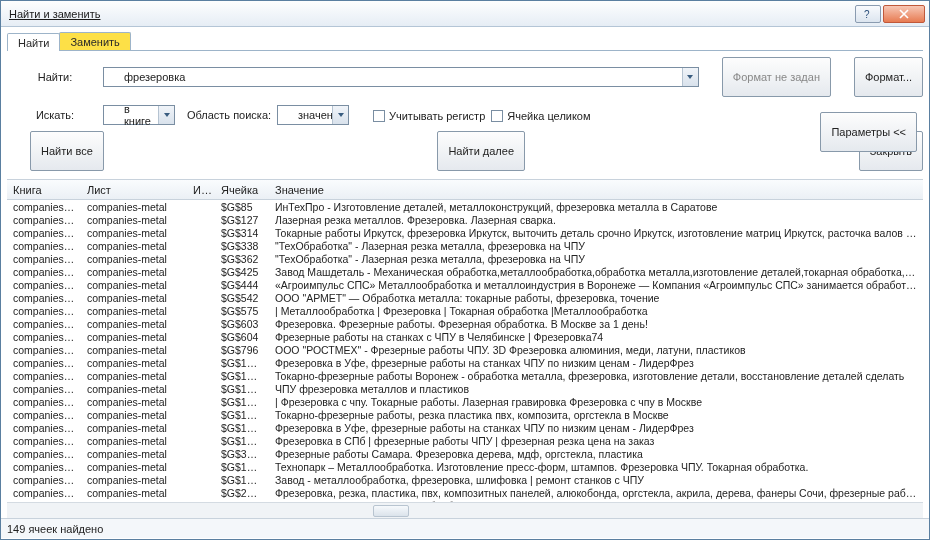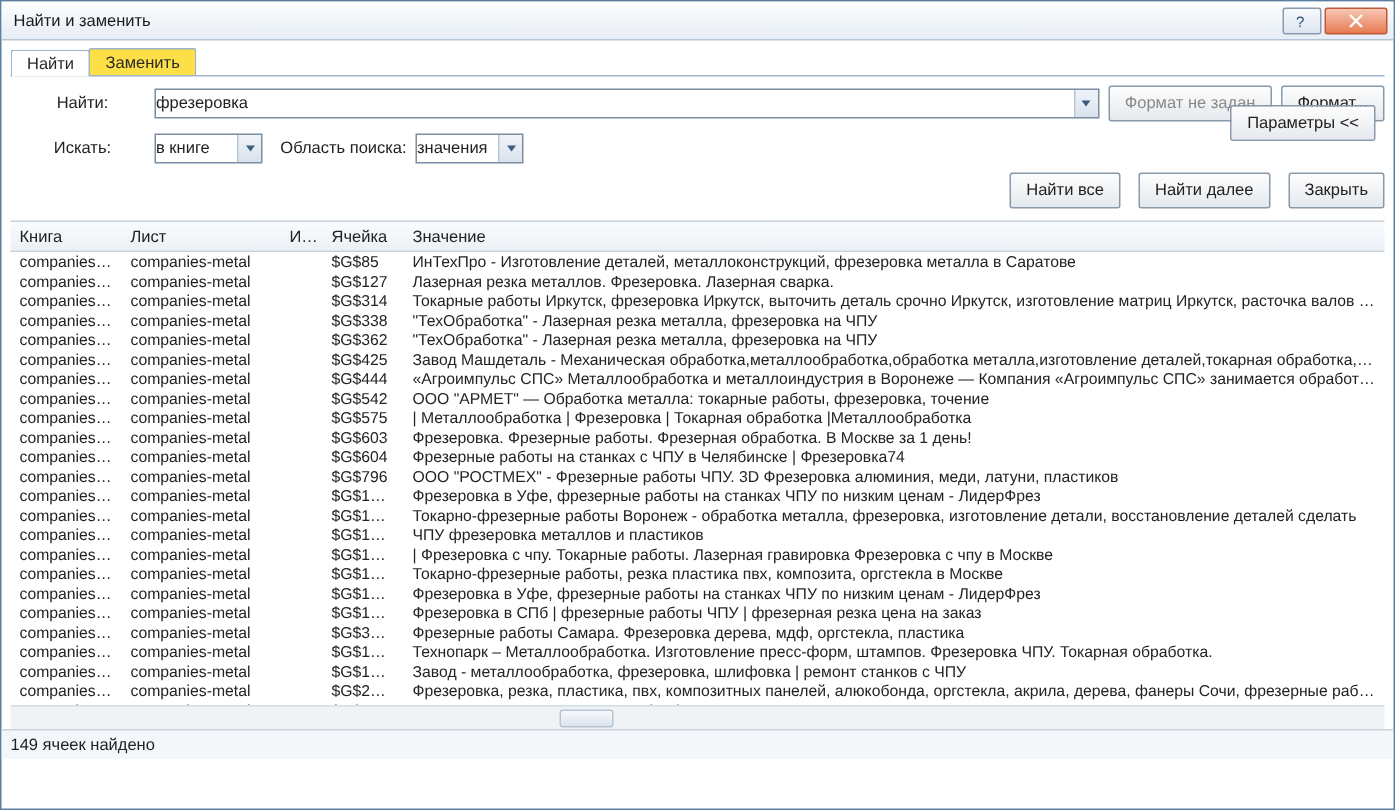--- a/index.html
+++ b/index.html
@@ -1,42 +1,42 @@
 <!DOCTYPE html>
 <html><head>
 <meta charset="utf-8">
 <style>
   * { box-sizing: border-box; }
   html, body { margin:0; padding:0; font-family: Tahoma, "Segoe UI", Arial, sans-serif; font-size:11px; color:#222; background:#fff;}
   body { width:930px; height:540px; overflow:hidden; border:1px solid #5a7fa0;}
   .titlebar { height:26px; background:linear-gradient(#fdfefe,#e6edf5); border-bottom:1px solid #b4c5d6; display:flex; align-items:center; padding:0 4px;}
-  .titlebar .title { flex:1; padding-left:4px; color:#1a1a1a;}
+  .titlebar .title { flex:1; padding-left:4px; color:#1a1a1a;text-decoration:underline;}
   .titlebar .wbtn { width:26px; height:18px; margin-left:2px; border:1px solid #8a9bb0; border-radius:2px; display:flex; align-items:center; justify-content:center; background:linear-gradient(#f8fafd,#dce5ef);}
   .titlebar .wbtn.close { width:42px; background:linear-gradient(#f7c7b5,#e77b52); border-color:#c0583a;}
   .titlebar .wbtn svg { width:12px; height:12px; }
   .content { padding:4px 6px 0 6px; position:relative;}
   .tabs { display:flex; height:20px; align-items:flex-end; border-bottom:1px solid #9db4c9; margin-bottom:4px;text-align:right;}
   .tab { padding:3px 10px 2px 10px; border:1px solid #9db4c9; border-bottom:none; margin-right:-1px; background:#fde047; border-radius:2px 2px 0 0; color:#2a2a2a;}
   .tab.active { background:#fff; position:relative; top:1px;}
   .row { display:flex; align-items:center; margin:6px 0;}
   .lbl { width:96px; text-align:center;}
   .searchbox { flex:1; display:flex; align-items:center;}
-  .combo, .txt { height:20px; border:1px solid #7a8ea2; background:#fff; padding:0 0; display:flex; align-items:center; position:relative;}
+  .combo, .txt { height:20px; border:1px solid #7a8ea2; background:#fff; padding:0 20px; display:flex; align-items:center; position:relative;}
   .txt { flex:1;}
   .combo { min-width:72px; }
   .combo .arrow, .txt .arrow { position:absolute; right:0; top:0; width:16px; height:100%; border-left:1px solid #b5c3d1; background:linear-gradient(#f0f4f9,#d9e2ec); display:flex; align-items:center; justify-content:center;}
   .arrow svg { width:8px; height:8px; }
-  .btn { height:24px; padding:0 10px; margin-left:6px; border:1px solid #89a; border-radius:2px; background:linear-gradient(#fdfdfd,#e5e9ee); display:inline-flex; align-items:center; white-space:nowrap;}
+  .btn { height:40px; padding:0 10px; margin-left:23px; border:1px solid #89a; border-radius:2px; background:linear-gradient(#fdfdfd,#e5e9ee); display:inline-flex; align-items:center; white-space:nowrap;}
   .opts { display:flex; gap:24px; margin-top:8px;}
   .col { display:flex; flex-direction:row; gap:6px;}
   .col .row { margin:0;}
   .chk { display:flex; align-items:center; gap:4px;}
   .chk .box { width:12px; height:12px; border:1px solid #7a8ea2; background:#fff;}
-  .params-right { position:absolute; right:6px; bottom:54px;}
-  .actionbar { display:flex; justify-content:flex-end; gap:6px; padding:6px 0 8px 0; border-bottom:1px solid #c8d2dc;}
+  .params-right { position:absolute; right:6px; bottom:28px;}
+  .actionbar { display:flex; justify-content:space-between; gap:6px; padding:6px 0 8px 0; border-bottom:1px solid #c8d2dc;}
   .grid-head { display:flex; background:linear-gradient(#fafcfe,#ebf0f5); border-bottom:1px solid #c8d2dc; height:20px; align-items:center;}
   .grid-head > div, .grid-row > div { padding:0 6px; overflow:hidden; white-space:nowrap; text-overflow:ellipsis;}
   .c-book { width:74px;} .c-sheet{ width:106px;} .c-name{width:28px;} .c-cell{width:54px;} .c-val{ flex:1;}
   .grid-body { height:302px; overflow:hidden;}
   .grid-row { display:flex; height:13px; align-items:center; font-size:10.5px; color:#232323;}
   .statusbar { height:20px; border-top:1px solid #c8d2dc; display:flex; align-items:center; padding:0 6px; background:#f4f7fa;}
   .hscroll { height:16px; background:#f0f3f6; border-top:1px solid #d4dbe2; position:relative;}
   .hscroll .thumb{ position:absolute; left:40%; top:2px; height:12px; width:36px; border:1px solid #b8c4d0; border-radius:2px; background:linear-gradient(#f6f9fc,#dbe3eb);}
   .upper-block{ position:relative; }
 </style>
@@ -98,20 +98,30 @@
           <div class="combo" style="width:72px">
             <span>значения</span>
             <span class="arrow">
                 <svg viewBox="0 0 8 8">
                   <path d="M1 2 L4 6 L7 2 Z" fill="#3a5d80"></path>
                 </svg>
               </span>
           </div>
         </div>
       </div>
+      <div class="col" style="padding-top:2px;">
+        <label class="chk">
+          <span class="box"></span>
+          <span>Учитывать регистр</span>
+        </label>
+        <label class="chk">
+          <span class="box"></span>
+          <span>Ячейка целиком</span>
+        </label>
+      </div>
     </div>
 
     <div class="params-right">
       <div class="btn">Параметры &lt;&lt;</div>
     </div>
 
     <div class="actionbar">
       <div class="btn">Найти все</div>
       <div class="btn">Найти далее</div>
       <div class="btn">Закрыть</div>

